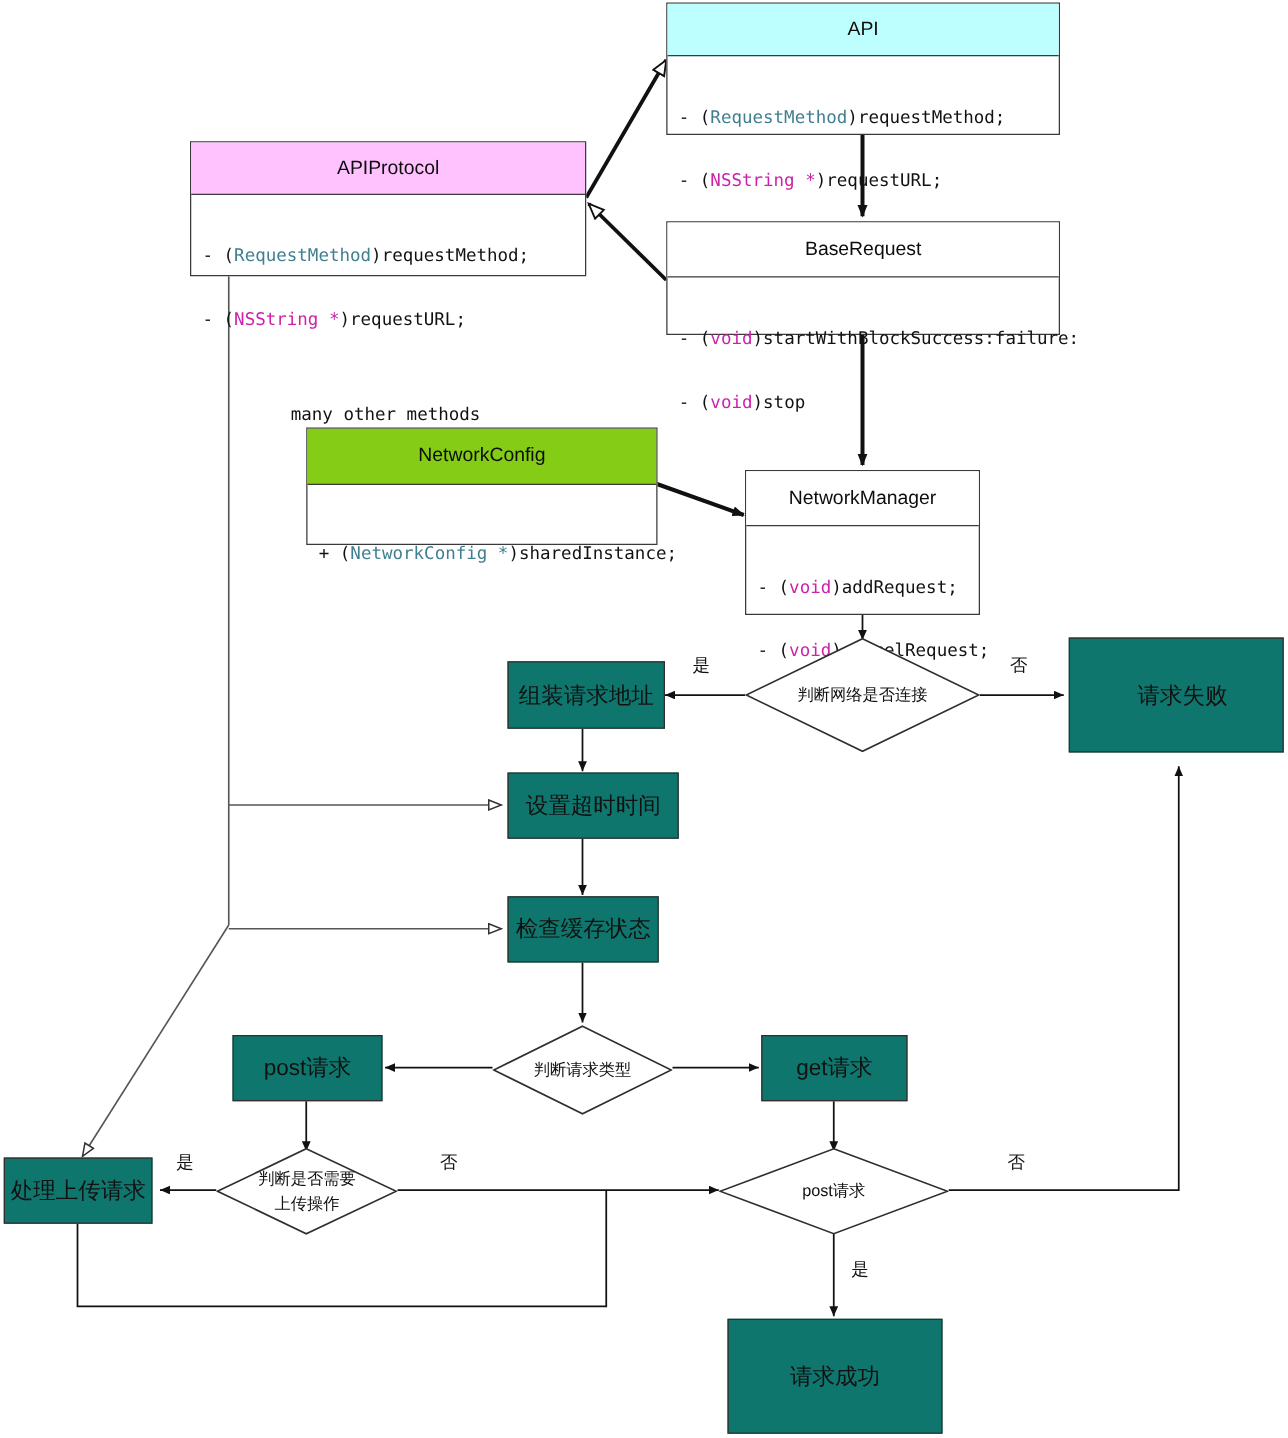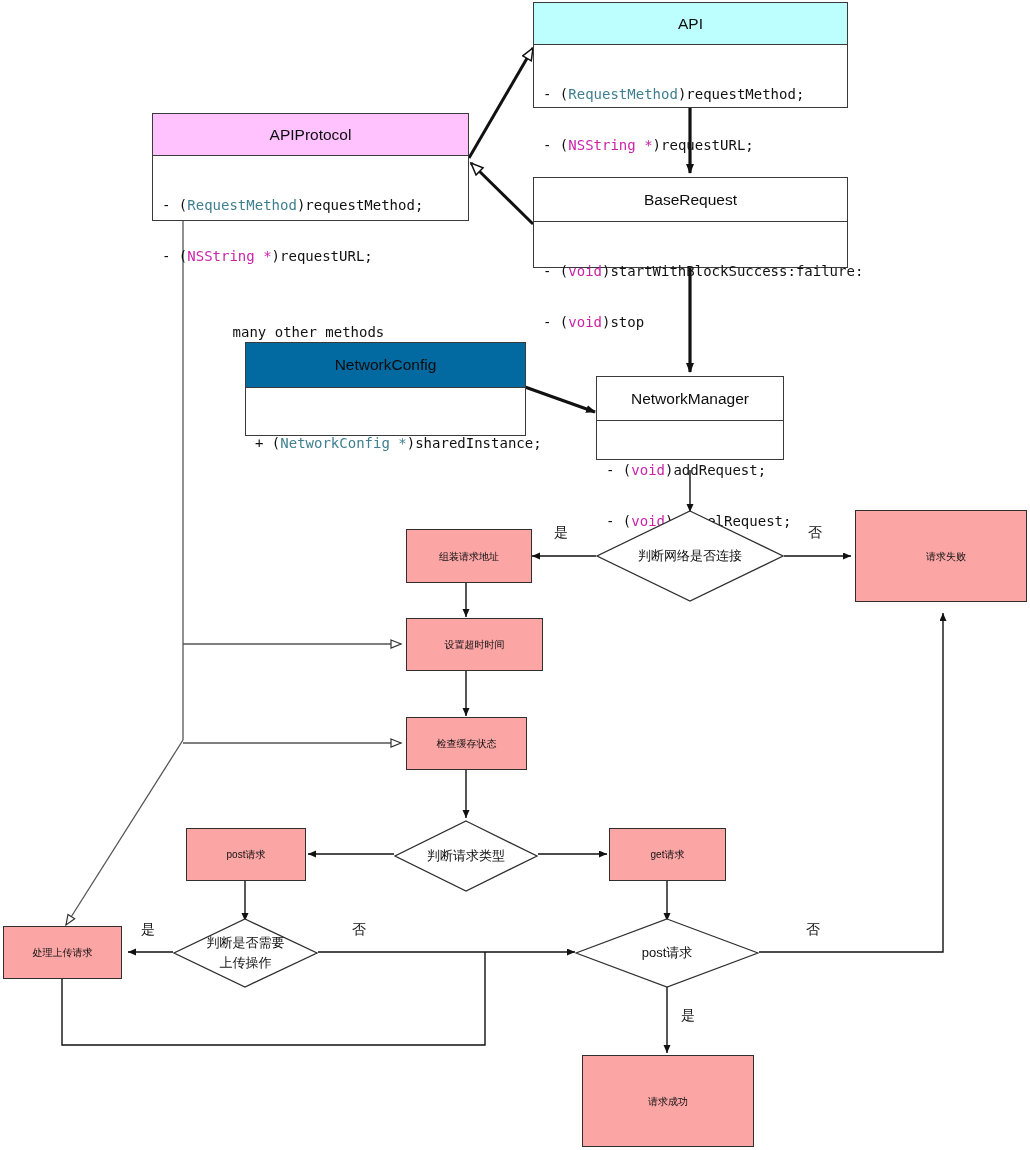--- a/index.html
+++ b/index.html
@@ -51,26 +51,26 @@
   .uml .members .blank { display: block; height: 8px; }
   .ty-teal { color: #3f7f8f; }
   .ty-mag  { color: #cc22aa; }
   .indent  { padding-left: 20px; display: inline-block; }
 
   
   .fbox {
     position: absolute;
     border: 1.3px solid #2f2f2f;
     box-sizing: border-box;
-    background: #fca5a5;
+    background: #0f766e;
     display: flex;
     align-items: center;
     justify-content: center;
     text-align: center;
-    font-size: 10px;
+    font-size: 18px;
     color: #111111;
     line-height: 19px;
   }
   .fdia {
     position: absolute;
     display: flex;
     align-items: center;
     justify-content: center;
     text-align: center;
     font-size: 13px;
@@ -192,27 +192,27 @@
 
   <div class="uml" style="left:533px; top:177px; width:315px; height:91px;">
     <div class="title" style="height:44px; background:#ffffff;">BaseRequest</div>
     <div class="members">
       <div><span>-</span> (<span class="ty-mag">void</span><span>)startWithBlockSuccess:failure:</span></div>
       <div><span>-</span> (<span class="ty-mag">void</span><span>)stop</span></div>
     </div>
   </div>
 
   <div class="uml" style="left:245px; top:342px; width:281px; height:94px;">
-    <div class="title" style="height:45px; background:#0369a1;">NetworkConfig</div>
+    <div class="title" style="height:45px; background:#84cc16;">NetworkConfig</div>
     <div class="members" style="padding-top:13px;">
       <div><span>+</span> (<span class="ty-teal">NetworkConfig *</span><span>)sharedInstance;</span></div>
     </div>
   </div>
 
-  <div class="uml" style="left:596px; top:376px; width:188px; height:84px;">
+  <div class="uml" style="left:596px; top:376px; width:188px; height:116px;">
     <div class="title" style="height:44px; background:#ffffff;">NetworkManager</div>
     <div class="members">
       <div><span>-</span> (<span class="ty-mag">void</span><span>)addRequest;</span></div>
       <div><span>-</span> (<span class="ty-mag">void</span><span>)cancelRequest;</span></div>
     </div>
   </div>
 
   <div class="fbox" style="left:406px; top:529px; width:126px; height:54px;">组装请求地址</div>
 
   <div class="fdia" style="left:596px; top:510px; width:188px; height:92px;">

